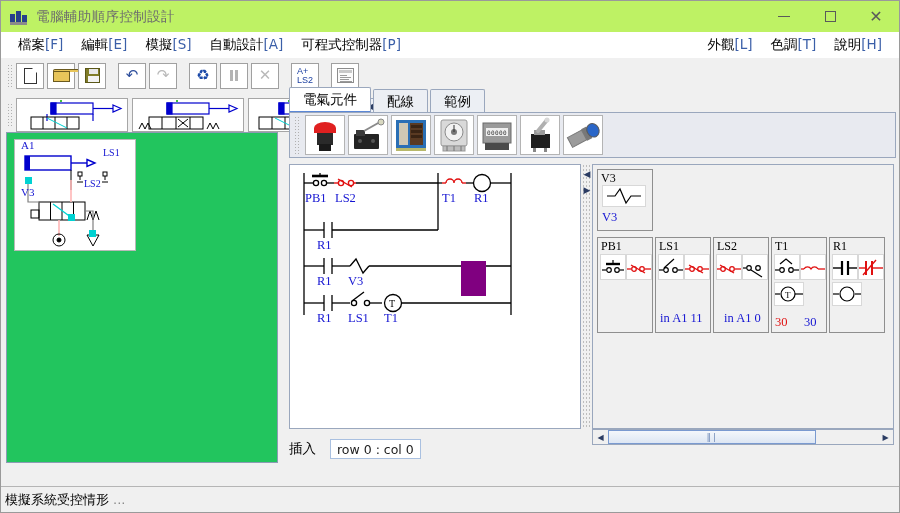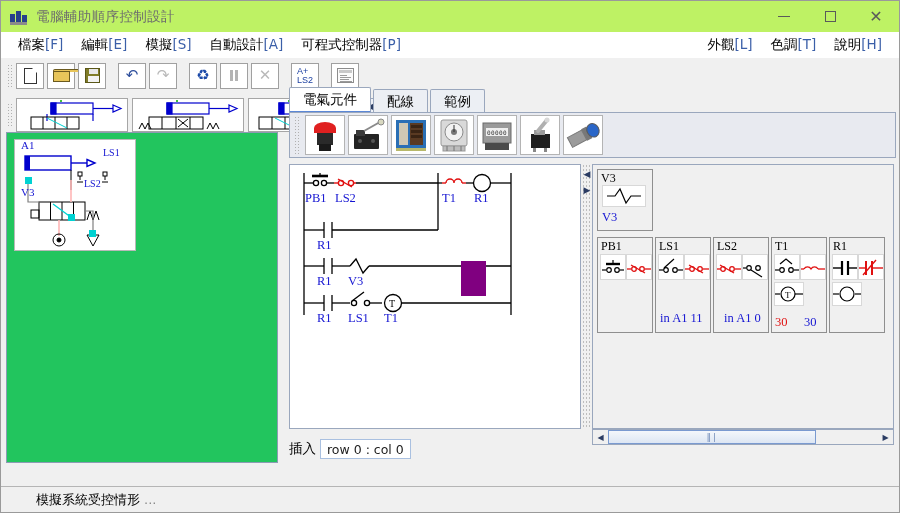--- a/index.html
+++ b/index.html
@@ -132,40 +132,40 @@
   .sb-end { width:15px; height:14px; display:flex; align-items:center;
             justify-content:center; color:#2b3c63; font-size:8px; }
   .sb-track { flex:1; height:14px; position:relative; }
   .sb-thumb { position:absolute; left:0; top:0; height:14px; width:77%;
               background:linear-gradient(#f4f7fb,#dde6f3); border:1px solid #7a9ad0;
               display:flex; align-items:center; justify-content:center;
               color:#6a86b5; font-size:9px; letter-spacing:1px; }
 
   .midstatus { position:absolute; left:0; bottom:3px; height:22px; width:292px;
                display:flex; align-items:center; }
-  .midstatus .lbl { font-size:13.5px; margin-right:4px; }
+  .midstatus .lbl { font-size:13.5px; margin-right:14px; }
   .midstatus .box { border:1px solid #a9c0e0; background:#ffffff; height:20px;
                padding:0 6px; display:flex; align-items:center; font-size:12.5px;
                color:#222; min-width:86px; }
 
   
   .card { position:absolute; background:#f0f0f0; border:1px solid #8f8f8f; }
   .card .cap { position:absolute; left:3px; top:1px; font-size:12px;
                font-family:"Liberation Serif",serif; }
   .card .sym { position:absolute; background:#ffffff; border:1px solid #d8d8d8; }
   .card .lbl-b { position:absolute; color:#1414d2; font-size:12.5px;
                  font-family:"Liberation Serif",serif; }
   .card .lbl-r { position:absolute; color:#e01010; font-size:12.5px;
                  font-family:"Liberation Serif",serif; }
 
   
   .statusbar { position:absolute; left:0; right:0; bottom:0; height:26px;
                background:#f0f0f0; border-top:1px solid #b5b5b5;
                display:flex; align-items:center; padding-left:4px; }
-  .statusbar .txt { font-size:13px;margin-left:31px; }
+  .statusbar .txt { font-size:13px; }
   .statusbar .dots { color:#8a8a8a; }
 
   svg { display:block; }
 </style>
 </head>
 <body>
 
 <div class="win">
 
   <div class="titlebar">

